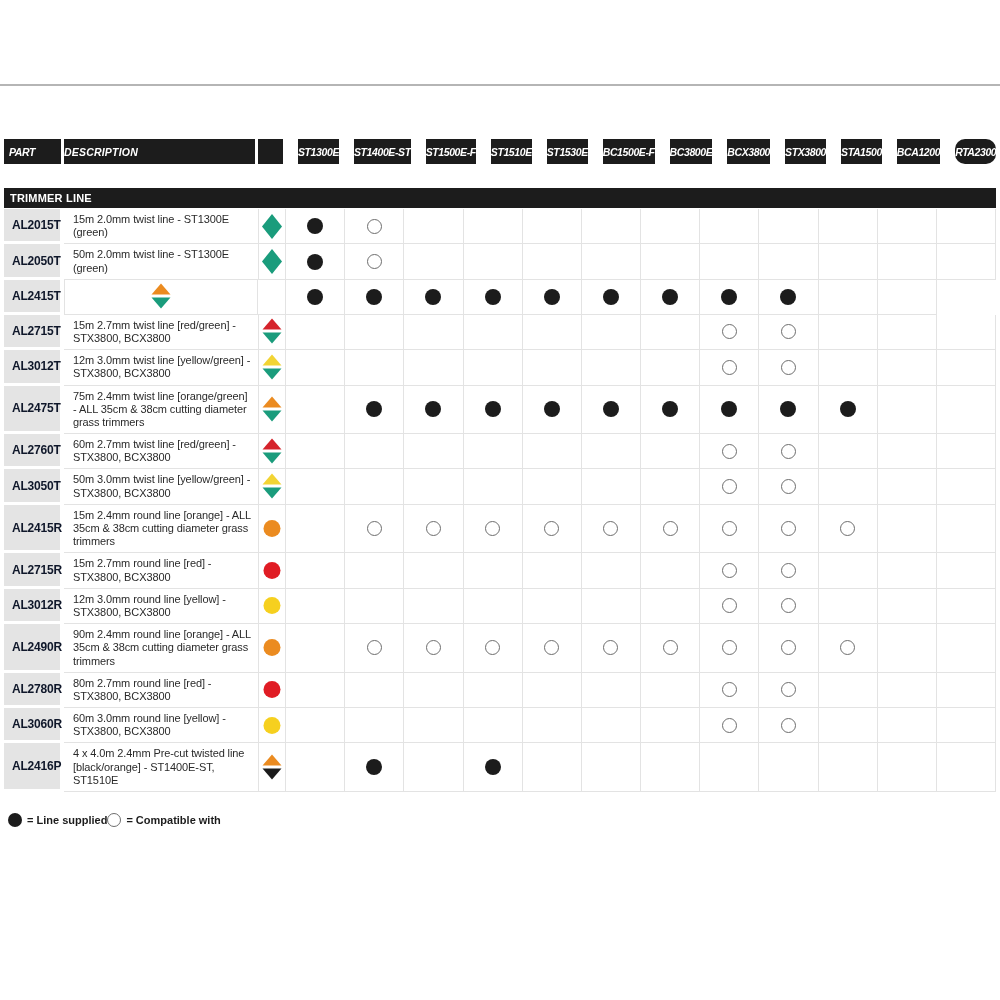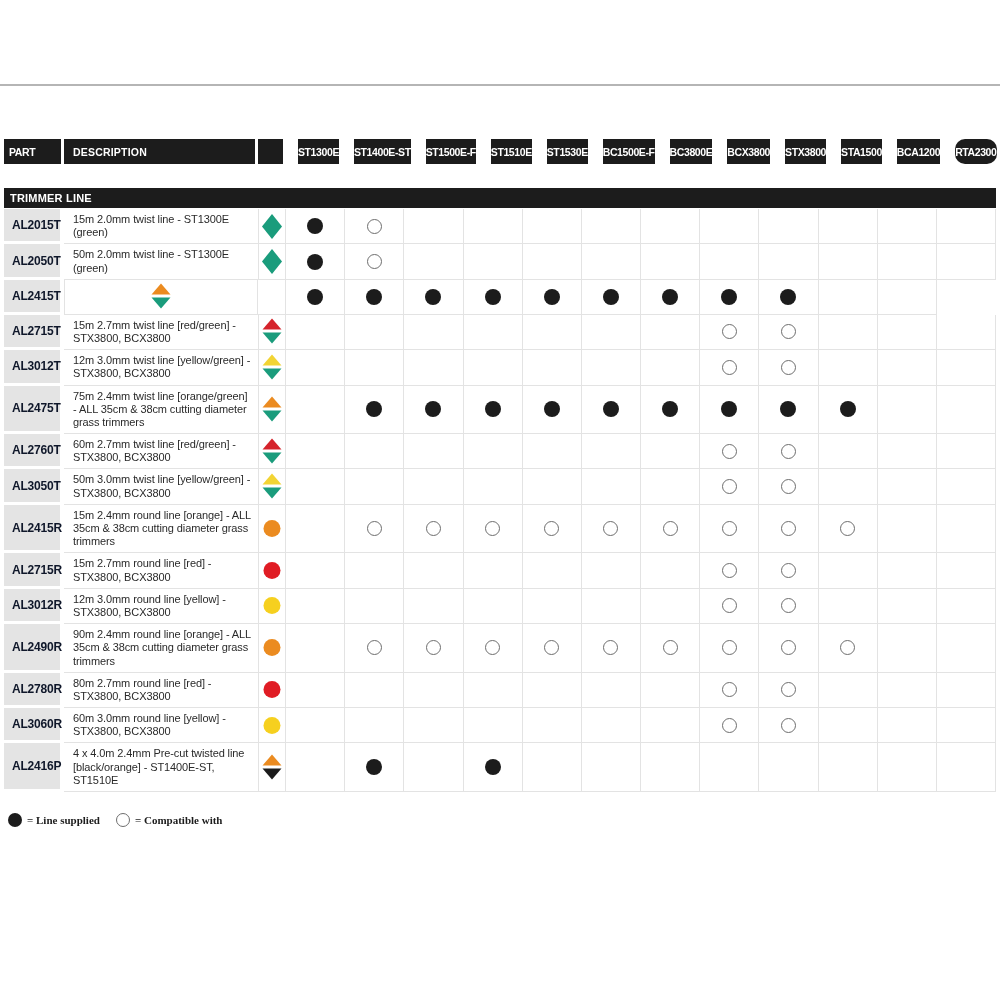--- a/index.html
+++ b/index.html
@@ -3,23 +3,23 @@
 <meta charset="utf-8">
 <style>
   html,body { margin:0; padding:0; background:#ffffff; font-family:"Liberation Sans", sans-serif; }
   .page { position:relative; width:1000px; height:1000px; background:#ffffff; overflow:hidden; }
   .top-divider { position:absolute; left:0; top:84px; width:1000px; height:2px; background:#b5b5b5; }
   .catalog { position:absolute; left:4px; top:139px; width:992px; }
 
   .header-row { display:grid; grid-template-columns:60px 194px 28px repeat(12,1fr); }
   .hcell { background:#1c1c1c; color:#ffffff; font-weight:700; font-size:10.5px; letter-spacing:-0.4px;
            height:25px; display:flex; align-items:center; border-right:3px solid #ffffff;
-           box-sizing:border-box; white-space:nowrap; }
+           box-sizing:border-box; white-space:nowrap;font-style:italic; }
   .hcell.part { padding-left:5px; }
-  .hcell.desc { padding-left:9px; letter-spacing:0.2px; }
+  .hcell.desc { letter-spacing:0.2px; }
   .hcell.model { justify-content:center;margin-left:12px; }
   .hcell:last-child { border-right:none;border-radius:10px; }
 
   .section-bar { margin-top:24px; margin-bottom:1px; background:#1c1c1c; color:#ffffff; font-weight:700;
                  font-size:11px; height:20px; display:flex; align-items:center; padding-left:6px; letter-spacing:0.2px; }
 
   .trow { display:grid; grid-template-columns:60px 194px 28px repeat(12,1fr); min-height:35px; }
   .cell { box-sizing:border-box; }
   .part-cell { background:#e4e4e4; font-weight:700; font-size:12px; color:#0f172a; display:flex;
                align-items:center; padding-left:8px; border-right:4px solid #ffffff;
@@ -28,22 +28,22 @@
                padding:4px 6px 4px 9px; border-bottom:1px solid #e3e3e3; line-height:1.2; letter-spacing:-0.1px; }
   .icon-cell { display:flex; align-items:center; justify-content:center;
                border-left:1px solid #e3e3e3; border-right:1px solid #e3e3e3; border-bottom:1px solid #e3e3e3; }
   .dot-cell { display:flex; align-items:center; justify-content:center;
               border-right:1px solid #e3e3e3; border-bottom:1px solid #e3e3e3; }
 
   .dot { border-radius:50%; display:inline-block; }
   .dot.filled { width:16px; height:16px; background:#1c1c1c; }
   .dot.open { width:13px; height:13px; background:#ffffff; border:1.5px solid #6e6e6e; }
 
-  .legend { position:absolute; left:8px; top:813px; display:flex; align-items:center; gap:16px;
-            font-size:11px; font-weight:700; color:#1c1c1c;font-family:Liberation Serif, serif; }
+  .legend { position:absolute; left:8px; top:813px; display:flex; align-items:center; 
+            font-size:11px; font-weight:700; color:#1c1c1c; }
   .legend-item { display:flex; align-items:center; gap:5px; }
   .legend .dot.filled { width:14px; height:14px; }
   .legend .dot.open { width:12px; height:12px; }
 </style>
 </head>
 <body>
 
 <div class="page">
   <div class="top-divider"></div>
 

